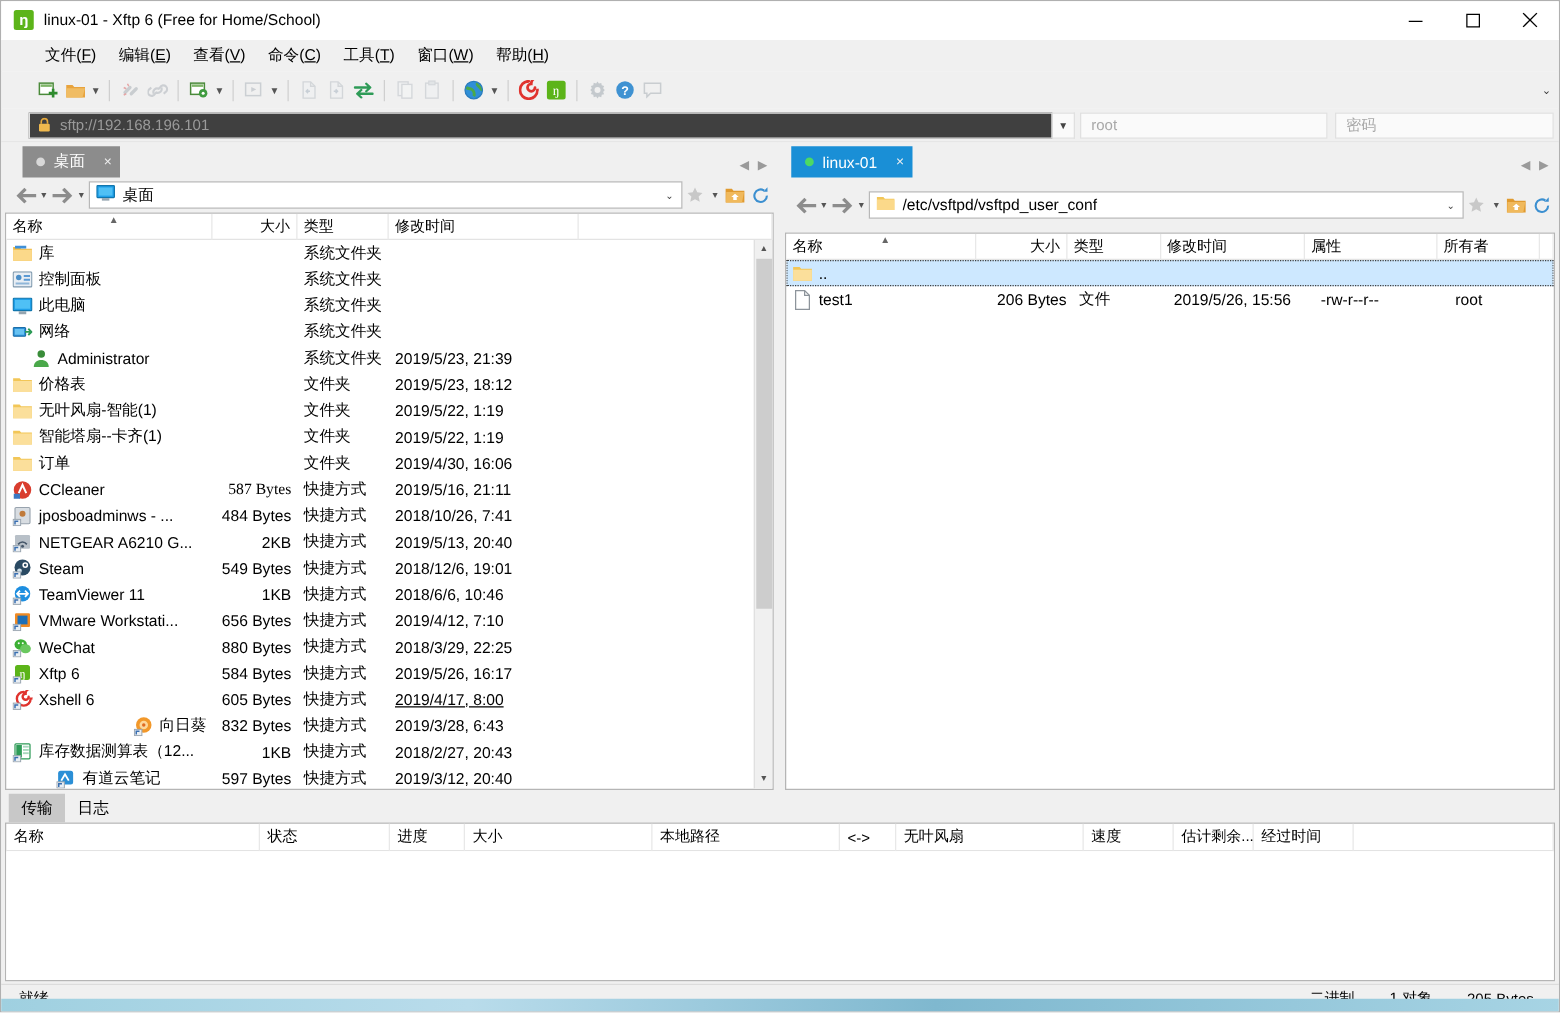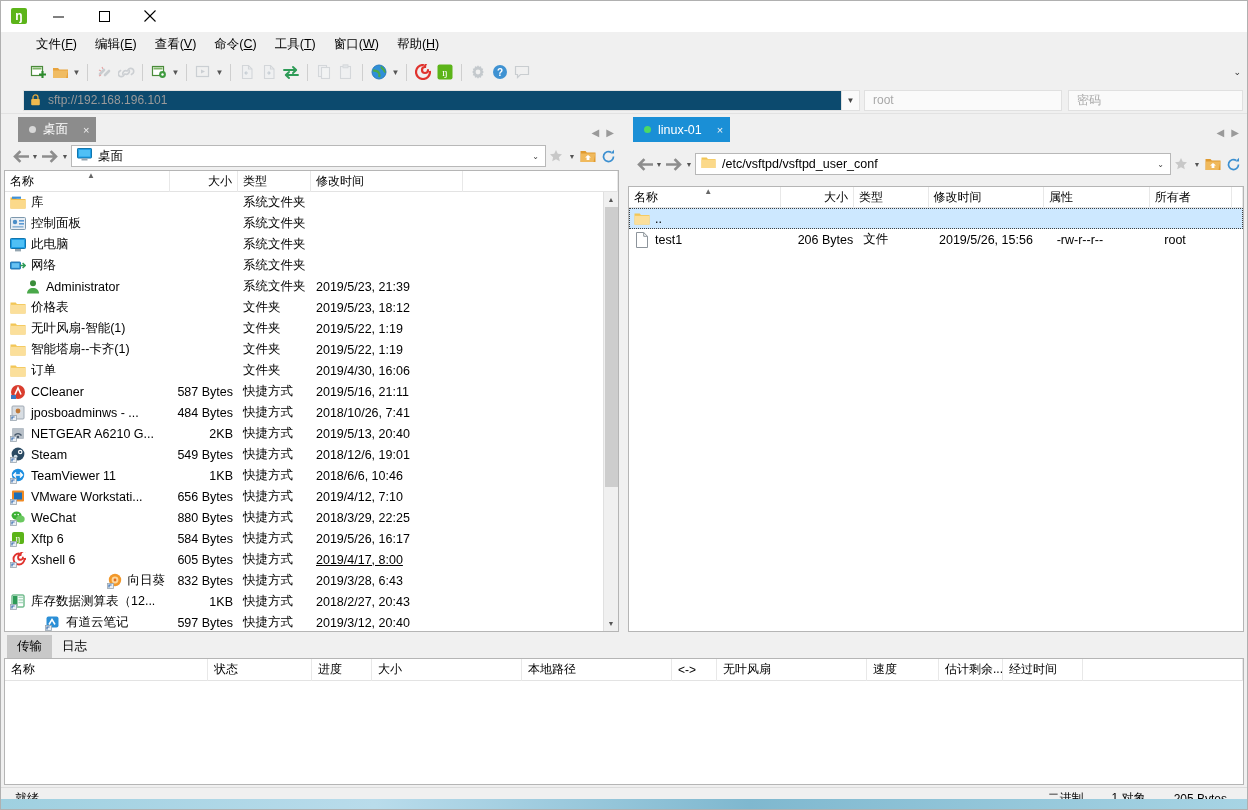--- a/index.html
+++ b/index.html
@@ -72,21 +72,21 @@
     display: flex; align-items: center; font-size: 9px; color: #333;
   }
   
   .connbar {
     height: 27px; min-height: 27px;
     background: #f0f0f0;
     display: flex; align-items: center; padding: 0 4px 0 22px; gap: 0;
     border-bottom: 1px solid #e2e2e2;
   }
   .url-field {
-    flex: 1 1 auto; height: 21px; background: #0c4a6e; border: 1px solid #e0e0e0;
+    flex: 1 1 auto; height: 21px; background: #404040; border: 1px solid #e0e0e0;
     display: flex; align-items: center; padding-left: 6px; color: #9a9a9a; font-size: 12px;
   }
   .lock-icon { width: 11px; height: 12px; margin-right: 7px; flex:none; }
   .url-caret {
     width: 18px; height: 21px; background: #fafafa; border: 1px solid #e0e0e0; border-left: none;
     display:flex; align-items:center; justify-content:center; font-size: 8px; color:#444; flex:none;
   }
   .user-field, .pass-field {
     height: 21px; background: #fafafa; border: 1px solid #e0e0e0;
     display: flex; align-items: center; padding-left: 8px; color: #a8a8a8; font-size: 12px;
@@ -196,20 +196,21 @@
     background: linear-gradient(90deg,#9fd0e0 0%,#b9dceb 30%,#7fb8cf 60%,#a7d4e4 100%);
   }
 </style>
 </head>
 <body>
 
 <div id="app">
 
   <div class="titlebar">
     <div class="title-icon"></div>
+    <div class="title-text">linux-01 - Xftp 6 (Free for Home/School)</div>
     <div class="wbtns">
       <div class="wbtn">
         <svg width="13" height="13" viewBox="0 0 13 13">
             <line x1="1" y1="7" x2="12" y2="7" stroke="#000" stroke-width="1"></line>
           </svg>
       </div>
       <div class="wbtn">
         <svg width="13" height="13" viewBox="0 0 13 13">
             <rect x="1.5" y="1.5" width="10" height="10" fill="none" stroke="#000" stroke-width="1"></rect>
           </svg>
@@ -583,21 +584,21 @@
                 <div class="cell name" style="width: 165px;">
                   <span class="ficon">
                     <svg width="16" height="16" viewBox="0 0 16 16">
                       <circle cx="8" cy="8" r="7" fill="#d93d2e"></circle>
                       <path d="M5 10.5l3-6.5 3 6.5" fill="none" stroke="#fff" stroke-width="1.6"></path>
                       <rect x="1" y="11" width="5" height="4" fill="#3b78c2"></rect>
                     </svg>
                   </span>
                   <span>CCleaner</span>
                 </div>
-                <div class="cell num" style="width: 68px;">587 Bytes</div>
+                <div class="cell num" style="width: 68px; font-family: Liberation Serif, serif;">587 Bytes</div>
                 <div class="cell" style="width: 73px;">快捷方式</div>
                 <div class="cell" style="width: 152px;">2019/5/16, 21:11</div>
               </div>
               <div class="lrow">
                 <div class="cell name" style="width: 165px;">
                   <span class="ficon">
                     <svg width="16" height="16" viewBox="0 0 16 16">
                       <rect x="2" y="1" width="12" height="13" rx="1" fill="#d8dde2" stroke="#98a3ae" stroke-width="0.9"></rect>
                       <circle cx="8" cy="6" r="2.4" fill="#c07a3a"></circle>
                       <rect x="0.5" y="10.5" width="6" height="5" fill="#eaeff4" stroke="#9aa5b0" stroke-width="0.8"></rect>

